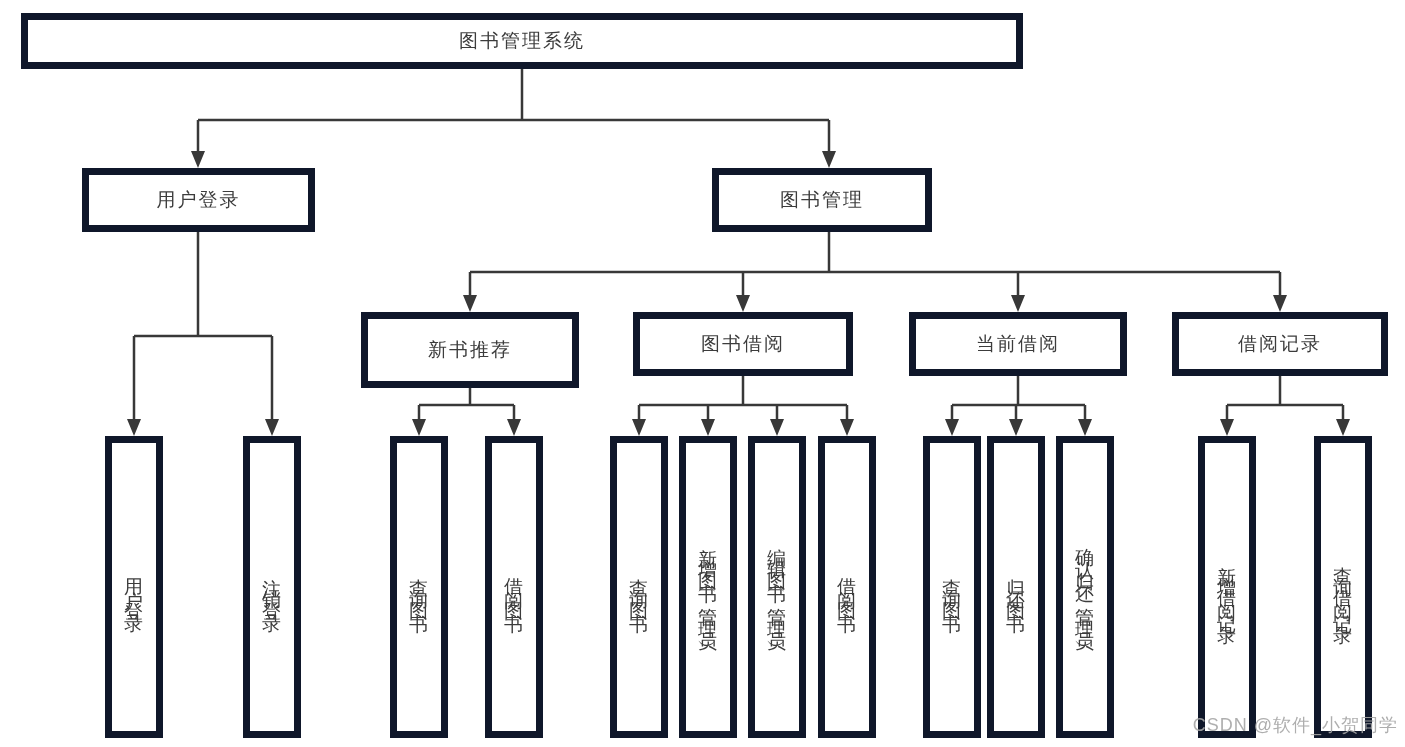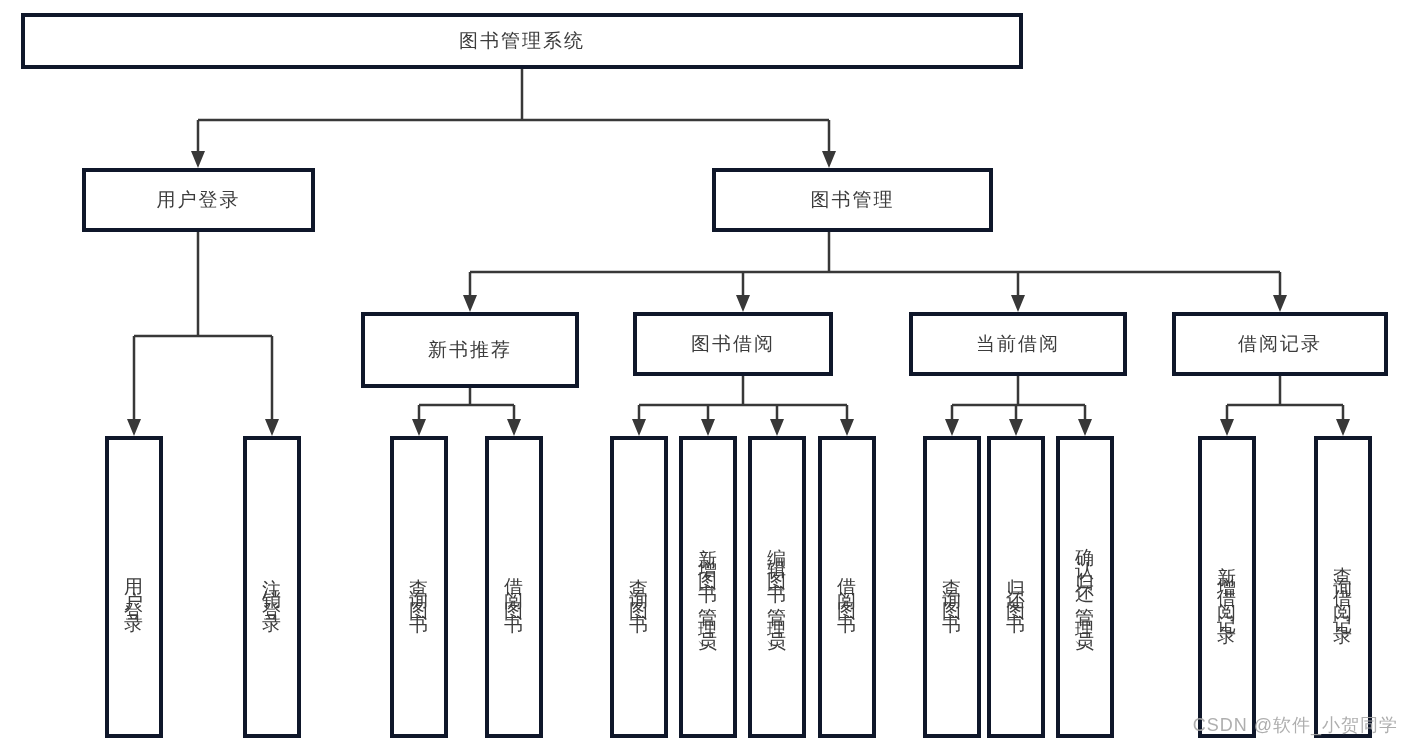--- a/index.html
+++ b/index.html
@@ -8,21 +8,21 @@
     background: #ffffff;
     font-family: "Liberation Sans", sans-serif;
     position: relative;
     overflow: hidden;
   }
   .stage { position: absolute; left: 0; top: 0; width: 1405px; height: 747px; }
   svg.connectors { position: absolute; left: 0; top: 0; pointer-events: none; }
   .box {
     position: absolute;
     background: #ffffff;
-    border: 4px solid #0f172a;
+    border: 7px solid #0f172a;
     box-sizing: border-box;
     display: flex;
     align-items: center;
     justify-content: center;
     color: #3c3c3c;
     font-size: 19px;
     letter-spacing: 2px;
     z-index: 2;
   }
   .leaf {
@@ -94,28 +94,28 @@
              M1336 419 L1350 419 L1343 436 Z" fill="#383838" stroke="none"></path>
   </svg>
 
   <div class="box" style="left:21px; top:13px; width:1002px; height:56px">
     <span class="lbl">图书管理系统</span>
   </div>
 
   <div class="box" style="left:82px; top:168px; width:233px; height:64px">
     <span class="lbl">用户登录</span>
   </div>
-  <div class="box" style="left:712px; top:168px; width:281px; height:64px">
+  <div class="box" style="left:712px; top:168px; width:220px; height:64px">
     <span class="lbl">图书管理</span>
   </div>
 
   <div class="box" style="left:361px; top:312px; width:218px; height:76px">
     <span class="lbl">新书推荐</span>
   </div>
-  <div class="box" style="left:633px; top:312px; width:200px; height:64px">
+  <div class="box" style="left:633px; top:312px; width:220px; height:64px">
     <span class="lbl">图书借阅</span>
   </div>
   <div class="box" style="left:909px; top:312px; width:218px; height:64px">
     <span class="lbl">当前借阅</span>
   </div>
   <div class="box" style="left:1172px; top:312px; width:216px; height:64px">
     <span class="lbl">借阅记录</span>
   </div>
 
   <div class="box leaf" style="left:105px; top:436px; width:58px; height:302px">

